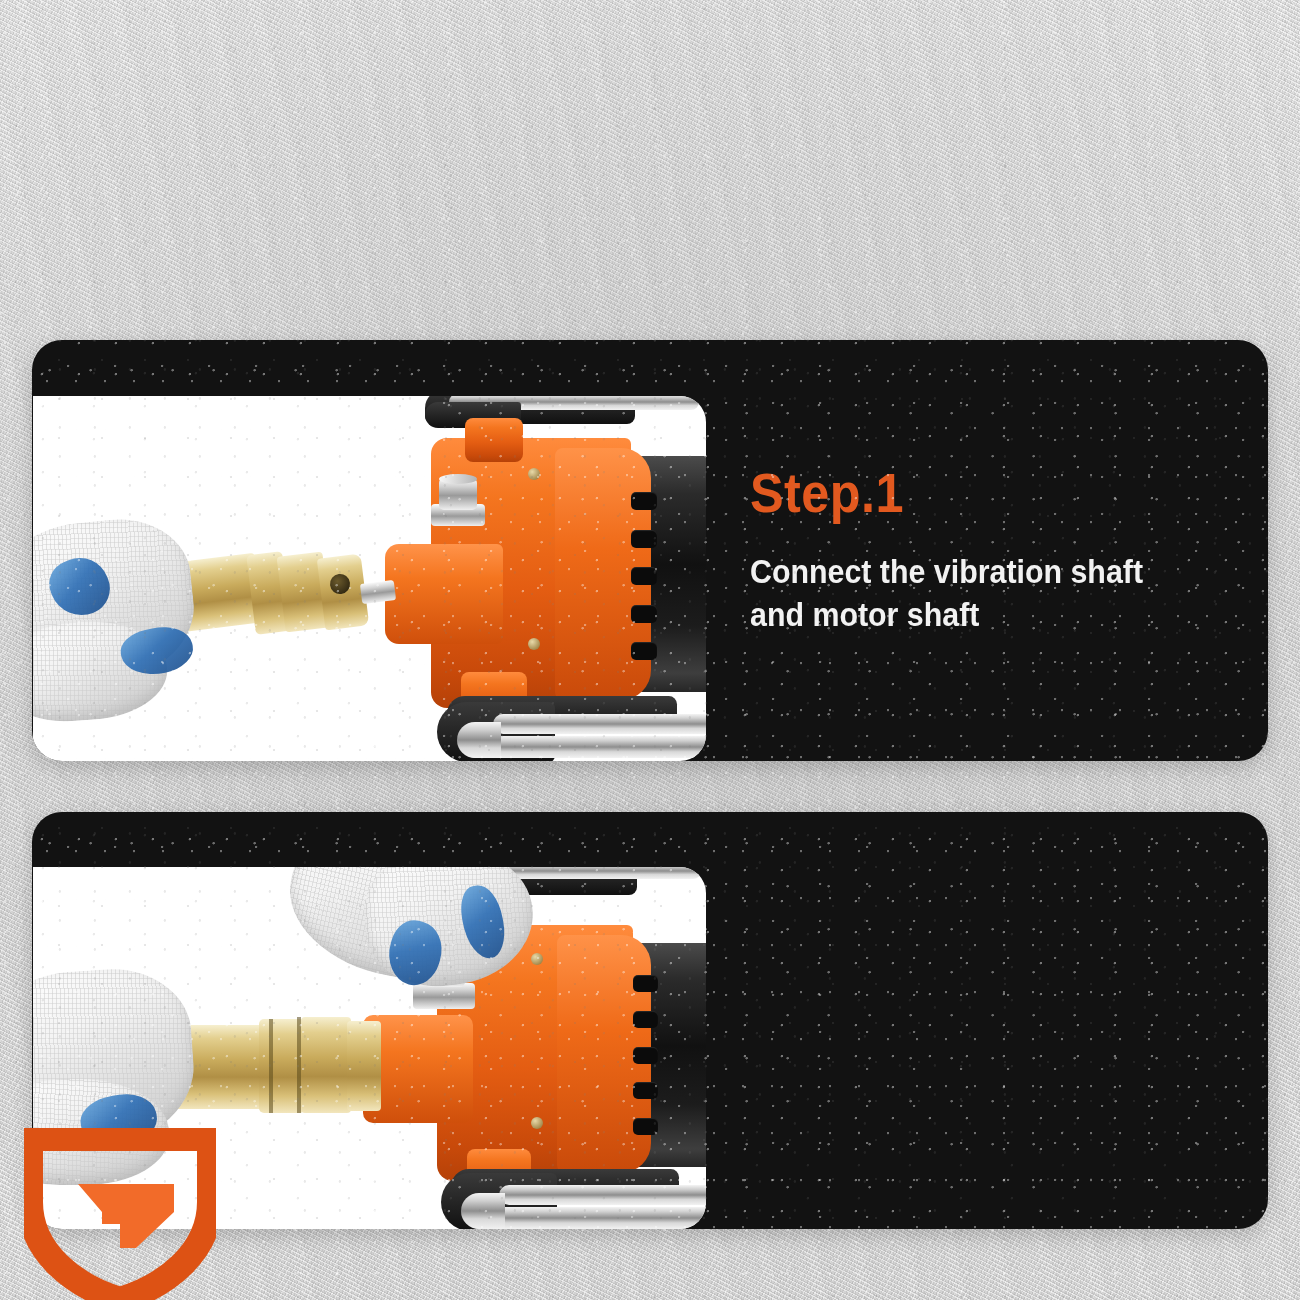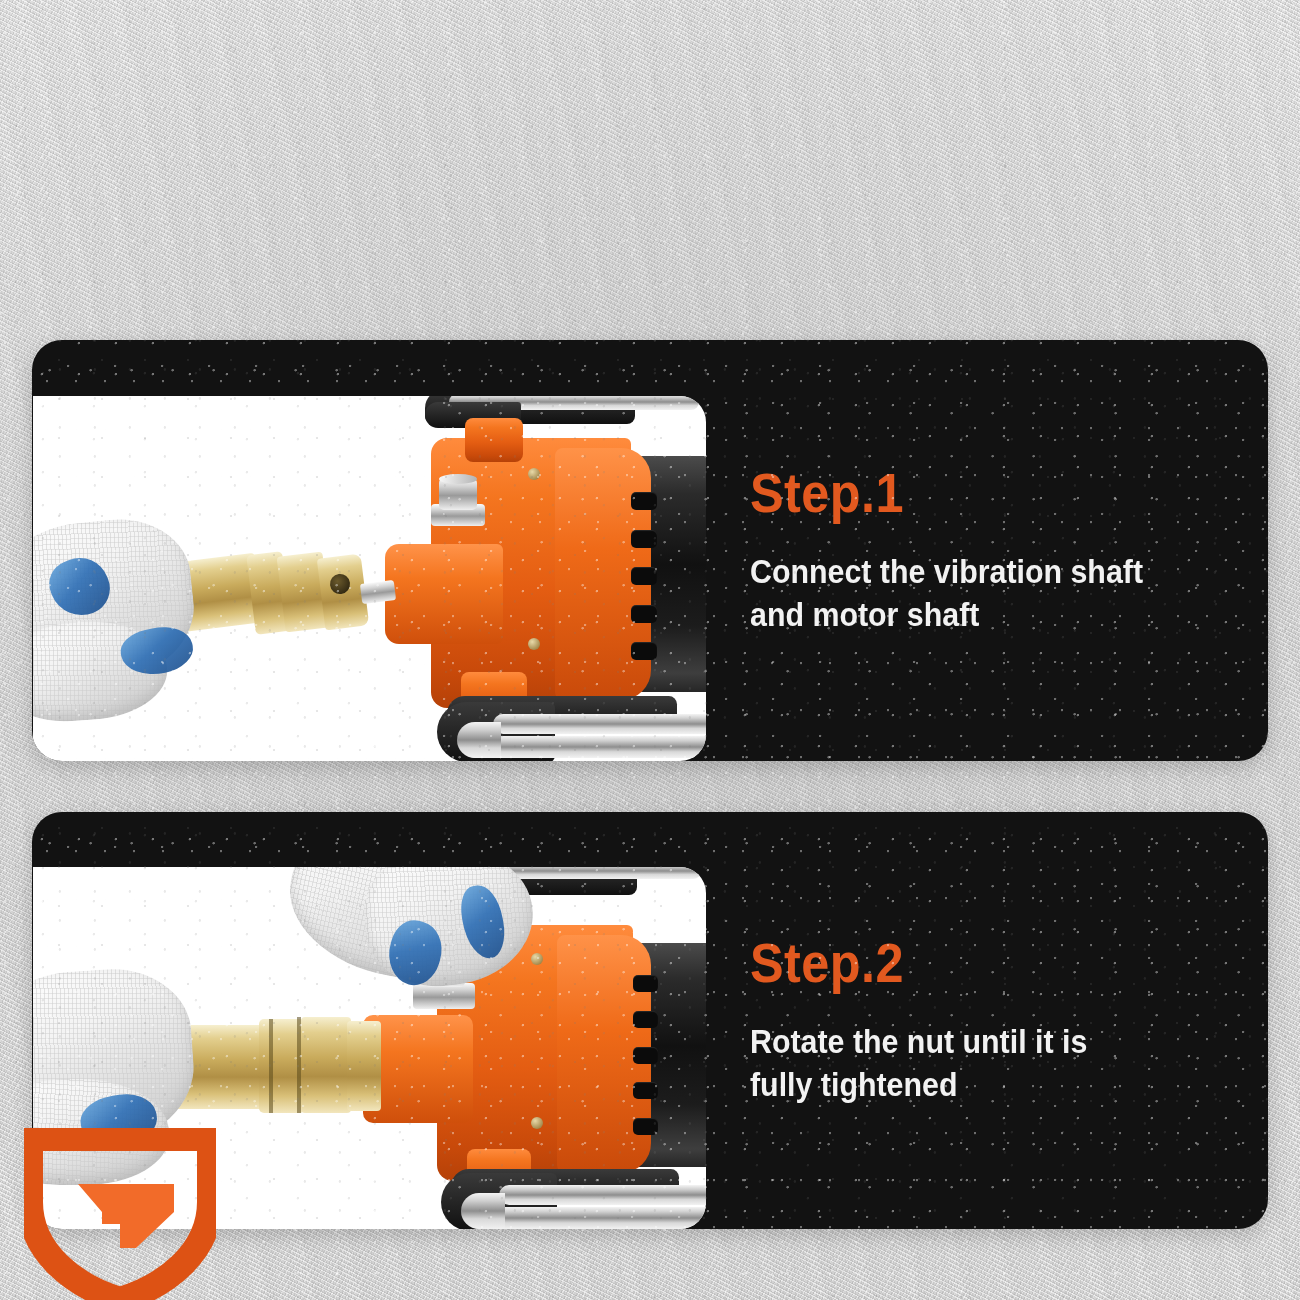--- a/index.html
+++ b/index.html
@@ -247,25 +247,20 @@
         <div class="glove-blue" style="left:430px; top:18px; width:40px; height:74px; transform:rotate(-10deg);"></div>
 
         <div class="cage-blk" style="left:418px; top:302px; width:228px; height:36px; border-radius:22px 10px 10px 22px;"></div>
         <div class="cage-blk" style="left:408px; top:306px; width:116px; height:58px; border-radius:30px 6px 6px 30px;"></div>
         <div class="cage" style="left:466px; top:318px; width:252px; height:20px;"></div>
         <div class="cage" style="left:436px; top:340px; width:286px; height:22px; border-radius:22px;"></div>
         <div class="cage" style="left:428px; top:326px; width:44px; height:36px; border-radius:22px 0 0 22px;"></div>
       </div>
     </div>
 
-    <div class="steptext">
-      <div class="step-kicker">Step.2</div>
-      <div class="step-desc">Rotate the nut until it is
-fully tightened</div>
-    </div>
   </div>
 
   <div class="logo">
     <svg viewBox="0 0 192 176" width="192" height="176">
       <path d="M6 10 H186 V74 C186 124 142 158 96 172 C50 158 6 124 6 74 Z" fill="none" stroke="#DD5214" stroke-width="26" stroke-linejoin="round"></path>
       <path d="M54 56 H150 V84 L112 120 H96 L96 96 H78 L78 84 Z" fill="#F26B29"></path>
     </svg>
   </div>
 
 </div>

